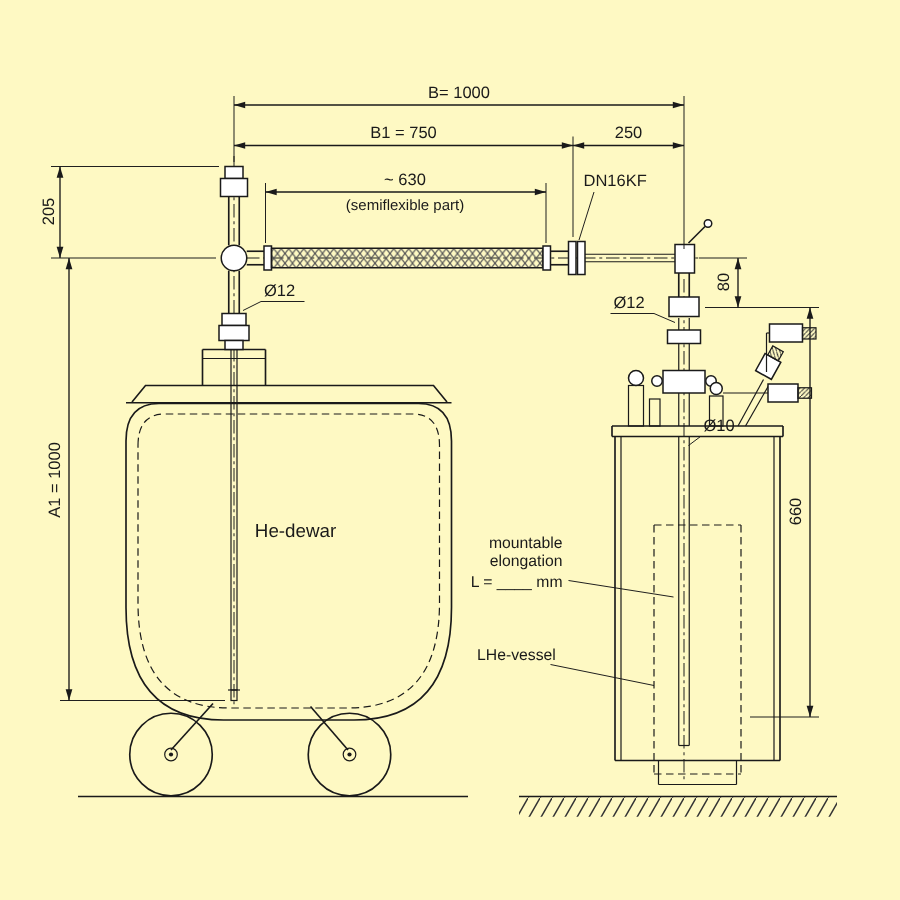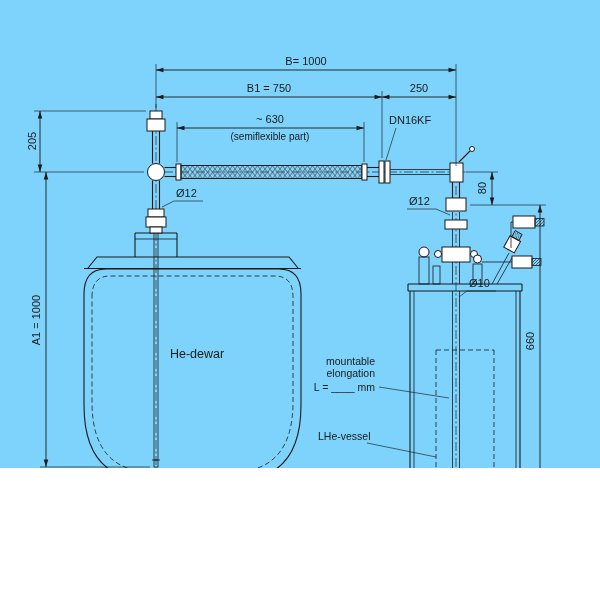--- a/index.html
+++ b/index.html
@@ -1,16 +1,16 @@
 <!DOCTYPE html>
 <html><head>
 <meta charset="utf-8">
 <style>
   html,body{margin:0;padding:0;background:#fff}
-  .stage{width:600px;height:468px;background:#7dd3fc;overflow:hidden}
+  .stage{width:600px;height:600px;background:#fef9c3;overflow:hidden}
   svg{display:block}
   text{font-family:"Liberation Sans","DejaVu Sans",sans-serif;font-size:11px;fill:#1a1a1a}
   .small{font-size:10px}
   .lbl{font-size:10.5px}
   .big{font-size:12.5px}
   .o{stroke:#1a1a1a;stroke-width:1.1;fill:none}
   .t{stroke:#1a1a1a;stroke-width:0.8;fill:none}
   .d{stroke:#1a1a1a;stroke-width:0.9;fill:none}
   .e{stroke:#1a1a1a;stroke-width:0.65;fill:none}
   .da{stroke-dasharray:5 3}

